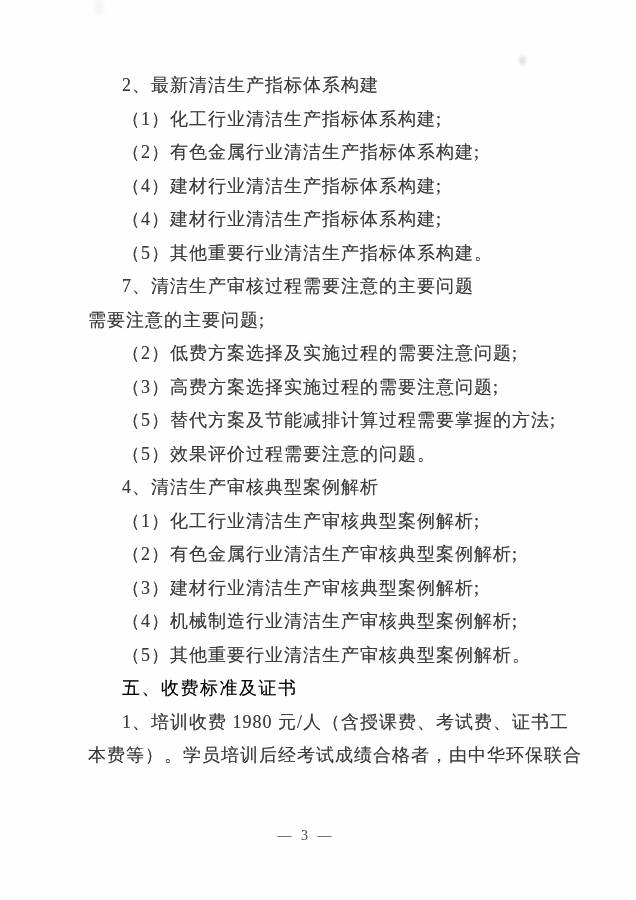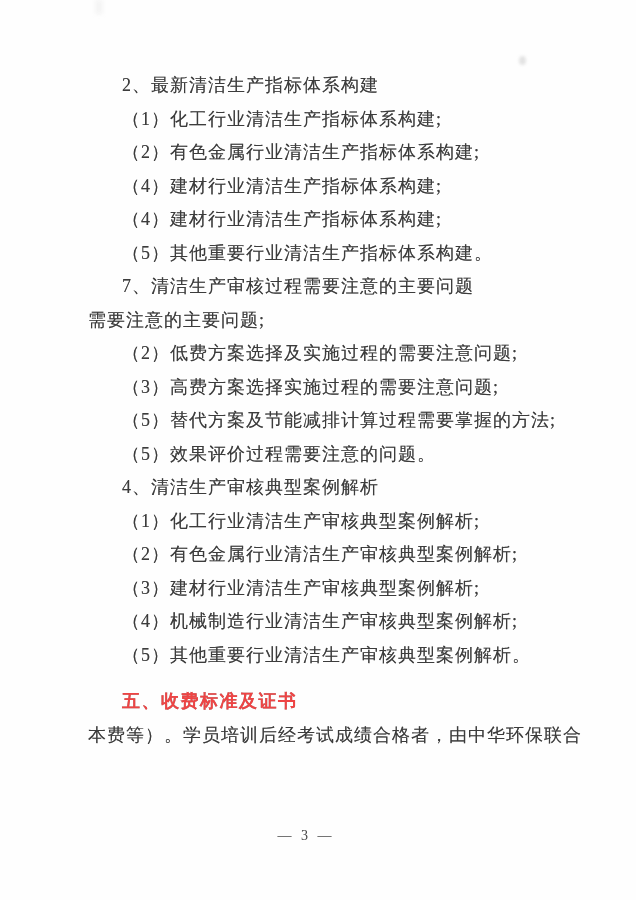--- a/index.html
+++ b/index.html
@@ -31,24 +31,23 @@
     white-space: nowrap;
     color: #3c3c3c;
     
     text-shadow: 0 0 0.4px rgba(60,60,60,0.55);
   }
   .line.indent {
     text-indent: 34px;
   }
   .line.bold-heading {
     font-family: "Liberation Sans", "DejaVu Sans", sans-serif;
-    font-weight: bold;
-    color: #ef4444;
+    font-weight: normal;
+    color: #000000;
     letter-spacing: 1.5px;
-    margin-top: 13px;
   }
   .page-number {
     position: absolute;
     left: 0;
     right: 0;
     top: 828px;
     text-align: center;
     transform: translateX(-12px);
     font-size: 14px;
     letter-spacing: 3px;
@@ -95,17 +94,18 @@
     <p class="line indent">（3）高费方案选择实施过程的需要注意问题;</p>
     <p class="line indent">（5）替代方案及节能减排计算过程需要掌握的方法;</p>
     <p class="line indent">（5）效果评价过程需要注意的问题。</p>
     <p class="line indent">4、清洁生产审核典型案例解析</p>
     <p class="line indent">（1）化工行业清洁生产审核典型案例解析;</p>
     <p class="line indent">（2）有色金属行业清洁生产审核典型案例解析;</p>
     <p class="line indent">（3）建材行业清洁生产审核典型案例解析;</p>
     <p class="line indent">（4）机械制造行业清洁生产审核典型案例解析;</p>
     <p class="line indent">（5）其他重要行业清洁生产审核典型案例解析。</p>
     <p class="line indent bold-heading">五、收费标准及证书</p>
+    <p class="line indent">1、培训收费 1980 元/人（含授课费、考试费、证书工</p>
     <p class="line">本费等）。学员培训后经考试成绩合格者，由中华环保联合</p>
   </div>
 
   <div class="page-number">— 3 —</div>
 </div>
 
 </body></html>

